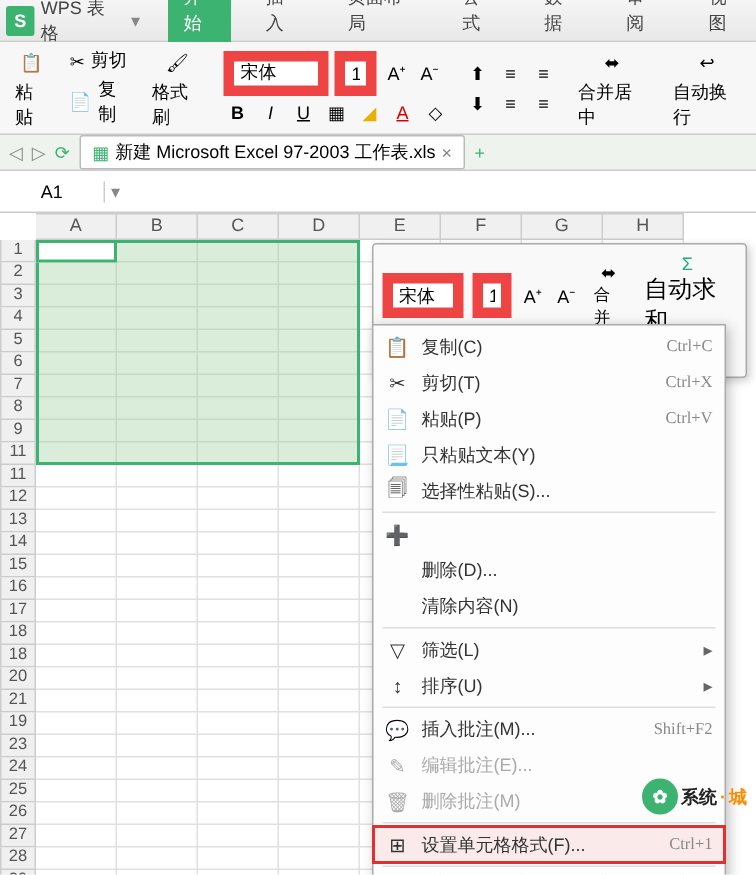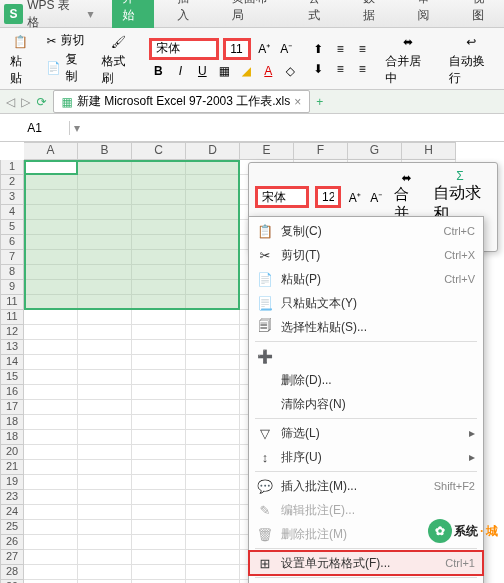--- a/index.html
+++ b/index.html
@@ -8,21 +8,21 @@
 .app-logo { width: 20px; height: 20px; background: #3cb371; color: #fff; display: flex; align-items: center; justify-content: center; margin: 0 4px; font-weight: bold; border-radius: 2px; }
 .app-name { margin-right: 8px; color: #444; }
 .tabs { display: flex; height: 28px; align-items: flex-end; }
 .tab { padding: 4px 10px; color: #444; cursor: pointer; margin-left: 13px; }
 .tab.active { background: #3cb371; color: #fff; border-radius: 3px 3px 0 0; }
 .ribbon { height: 62px; background: #f7f7f7; border-bottom: 1px solid #ccc; display: flex; padding: 4px 6px; gap: 10px; }
 .ribbon-group { display: flex; flex-direction: column; gap: 2px; justify-content: center; }
 .ribbon-row { display: flex; align-items: center; gap: 4px; }
 .btn-big { display: flex; flex-direction: column; align-items: center; padding: 2px 4px; cursor: pointer; }
 .btn-big .ico { width: 22px; height: 22px; display: flex; align-items: center; justify-content: center; }
-.sel { border: 3px solid #ef4444; background: #fff; padding: 1px 4px; font-size: 12px; }
+.sel { border: 7px solid #ef4444; background: #fff; padding: 1px 4px; font-size: 12px; }
 .mini-btn { width: 18px; height: 18px; display: flex; align-items: center; justify-content: center; cursor: pointer; border: 1px solid transparent; }
 .doc-bar { height: 24px; background: #eef3ee; border-bottom: 1px solid #ccc; display: flex; align-items: center; padding: 0 6px; gap: 6px; }
 .doc-tab { background: #fff; border: 1px solid #bbb; border-radius: 2px; padding: 2px 8px; display: flex; align-items: center; gap: 4px; }
 .namebox-row { height: 28px; display: flex; align-items: center; border-bottom: 1px solid #ccc; }
 .namebox { width: 70px; border-right: 1px solid #ccc; padding: 0 6px; text-align: center; }
 .sheet { position: relative; }
 .colhdr { display: flex; margin-left: 24px; }
 .colhdr div { width: 54px; height: 18px; border: 1px solid #ccc; border-left: none; background: #f0f0f0; text-align: center; color: #555; }
 .rows { display: flex; }
 .rownums { width: 24px; }
@@ -32,21 +32,21 @@
 .cell { width: 54px; height: 15px; border-right: 1px solid #e0e0e0; border-bottom: 1px solid #e0e0e0; }
 .selection { position: absolute; left: 0; top: 0; width: 216px; height: 150px; background: rgba(150,200,150,0.35); border: 2px solid #3cb371; pointer-events: none; }
 .active-cell { position: absolute; left: 0; top: 0; width: 54px; height: 15px; background: #fff; border: 2px solid #3cb371; pointer-events: none; }
 .mini-toolbar { position: absolute; left: 248px; top: 162px; background: #f9f9f9; border: 1px solid #aaa; border-radius: 3px; box-shadow: 2px 2px 6px rgba(0,0,0,0.2); padding: 4px 6px; width: 250px; }
 .mini-toolbar .ribbon-row { gap: 6px; margin: 2px 0; }
 .ctx-menu { position: absolute; left: 248px; top: 216px; width: 236px; background: #fdfdfd; border: 1px solid #aaa; box-shadow: 2px 2px 8px rgba(0,0,0,0.25); padding: 2px 0; }
 .ctx-item { display: flex; align-items: center; height: 24px; padding: 0 8px; gap: 8px; cursor: pointer; color: #333; }
 .ctx-item.disabled { color: #aaa; }
 .ctx-item .ico { width: 16px; height: 16px; display: flex; align-items: center; justify-content: center; font-size: 13px; }
 .ctx-item .label { flex: 1; }
-.ctx-item .shortcut { color: #888; font-size: 11px; }
+.ctx-item .shortcut { color: #888; font-size: 11px; font-family: Liberation Serif, serif; }
 .ctx-item .arrow { color: #666; }
 .ctx-sep { height: 1px; background: #ddd; margin: 2px 6px; }
 .ctx-item.highlighted { outline: 2px solid #e03030; outline-offset: -1px; background: #fbeaea; }
 .watermark { position: absolute; right: 6px; bottom: 40px; font-size: 20px; font-weight: bold; color: #222; display: flex; align-items: center; gap: 2px; }
 .watermark .wm-ico { width: 24px; height: 24px; background: #3cb371; border-radius: 50%; color: #fff; display: flex; align-items: center; justify-content: center; }
 .orange { color: #ff8c00; }
 </style>
 </head>
 <body>
 
@@ -497,21 +497,21 @@
 </div>
 
 <div class="mini-toolbar">
   <div class="ribbon-row">
     <input class="sel" style="width: 54px;" value="宋体">
     <input class="sel" style="width: 26px;" value="12">
     <span class="mini-btn">A⁺</span>
     <span class="mini-btn">A⁻</span>
     <div class="btn-big" style="flex-direction:column;padding:0 4px">
       <span>⬌</span>
-      <span style="font-size:15px">合并</span>
+      <span style="font-size:11px">合并</span>
     </div>
     <div class="btn-big" style="flex-direction:column;padding:0 4px">
       <span style="color:#2a7">Σ</span>
       <span style="font-size:16px">自动求和</span>
     </div>
   </div>
   <div class="ribbon-row">
     <span class="mini-btn">
         <b>B</b>
       </span>

